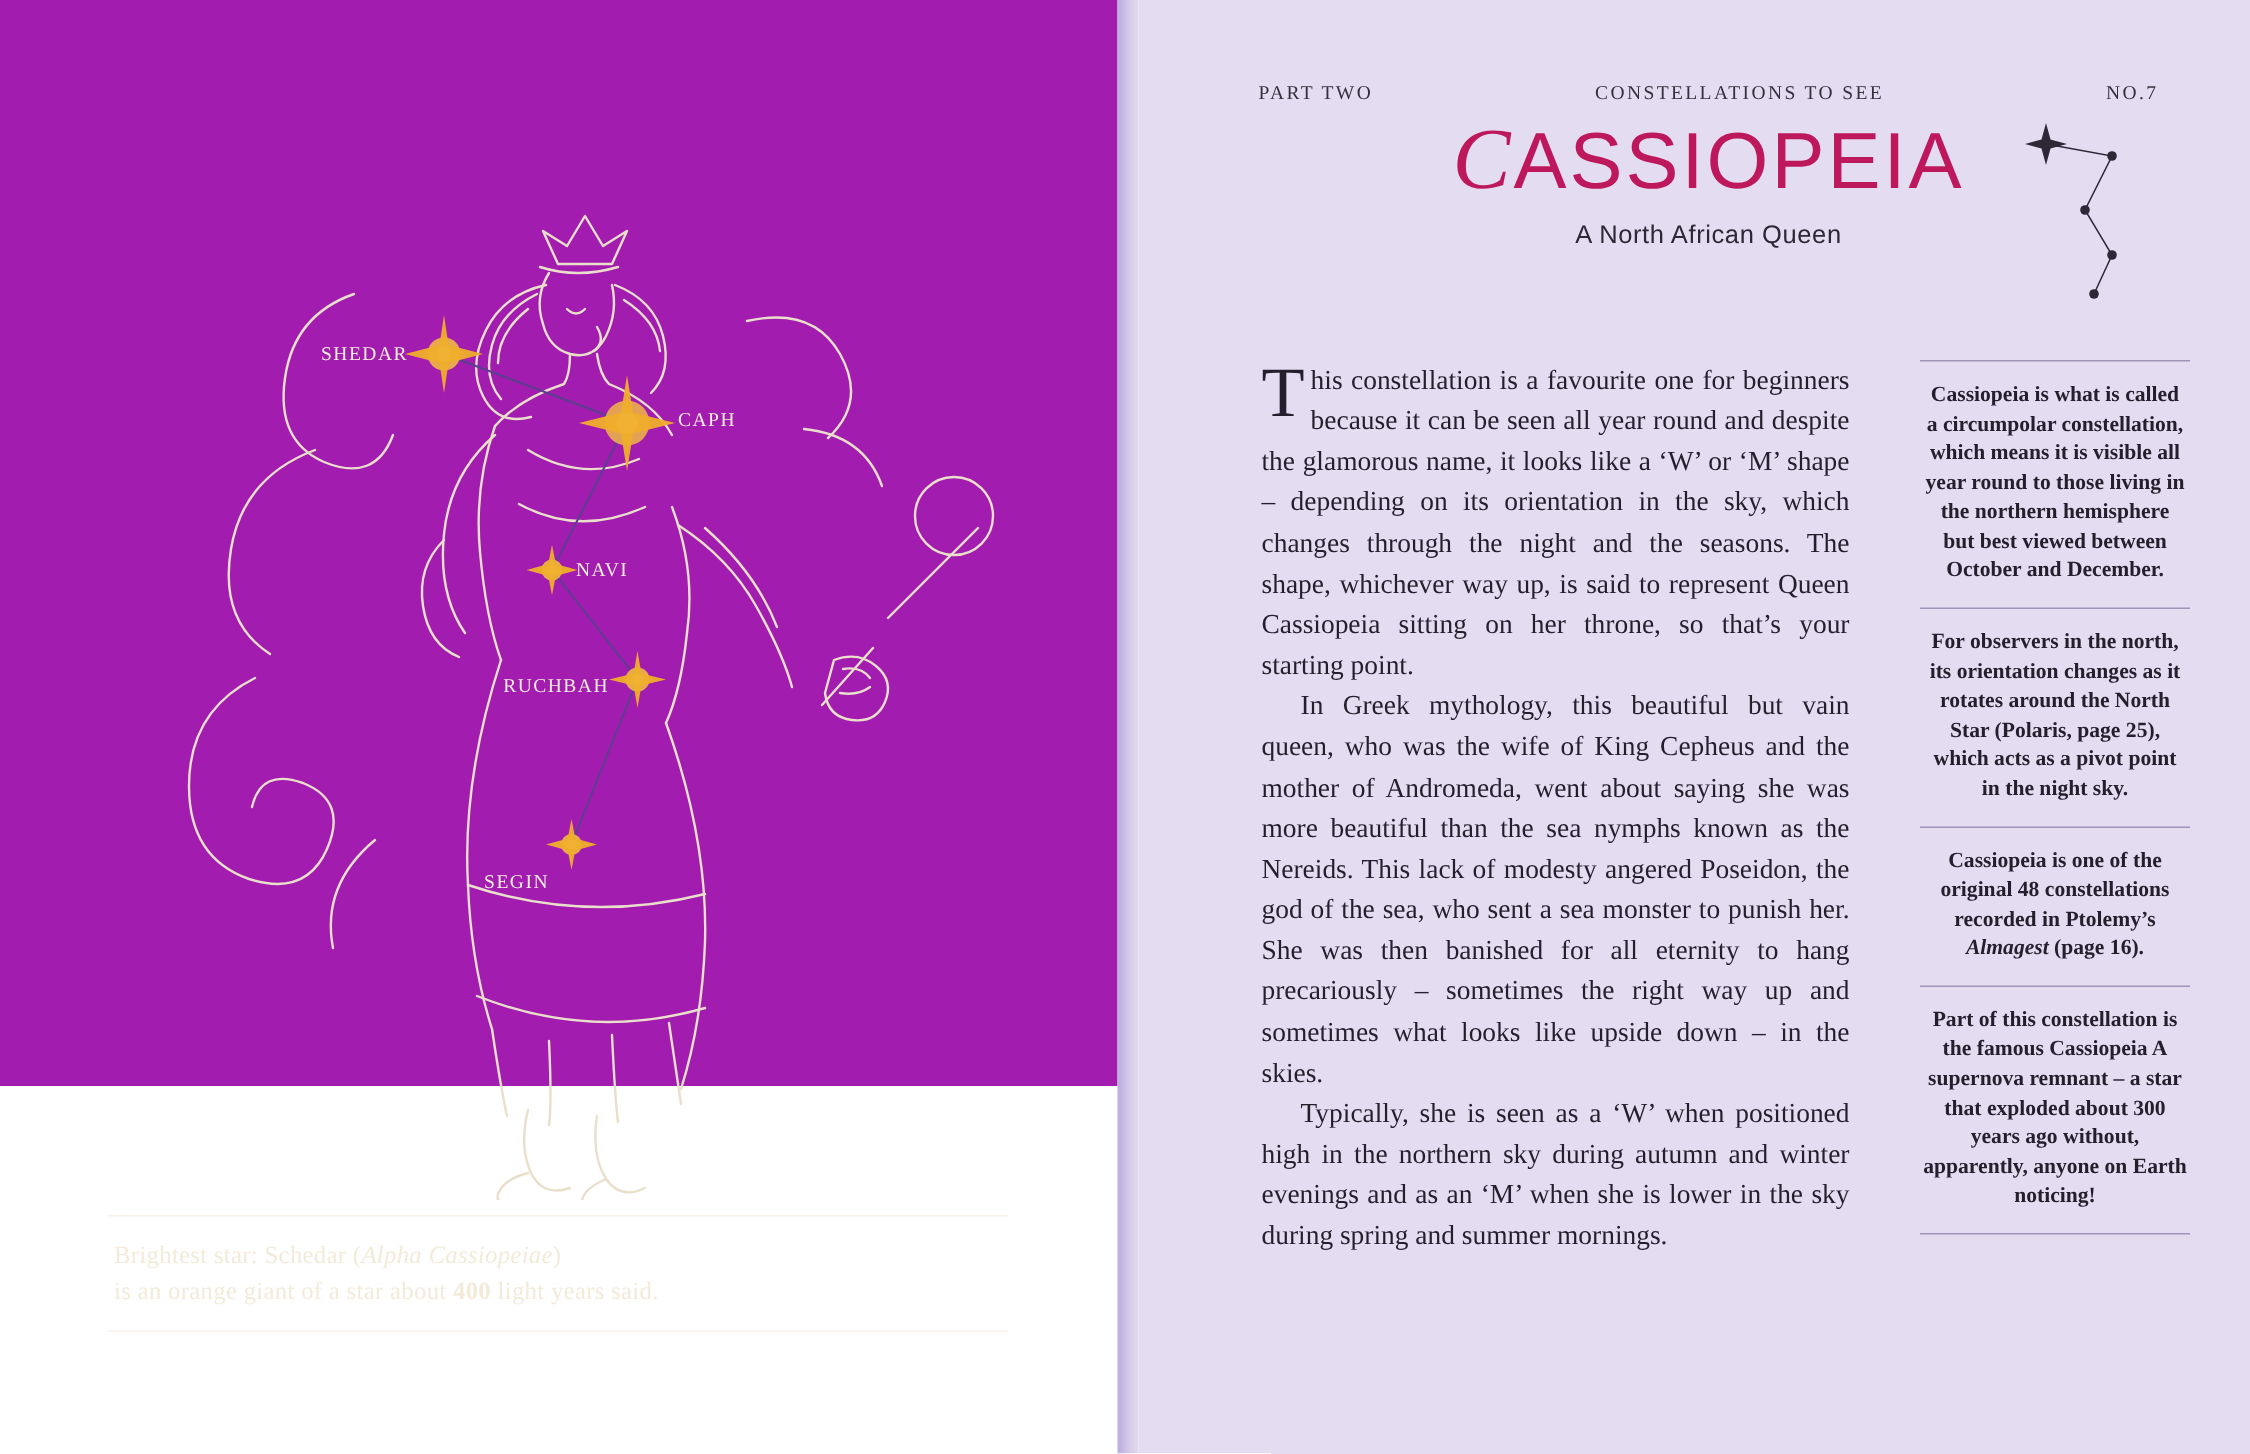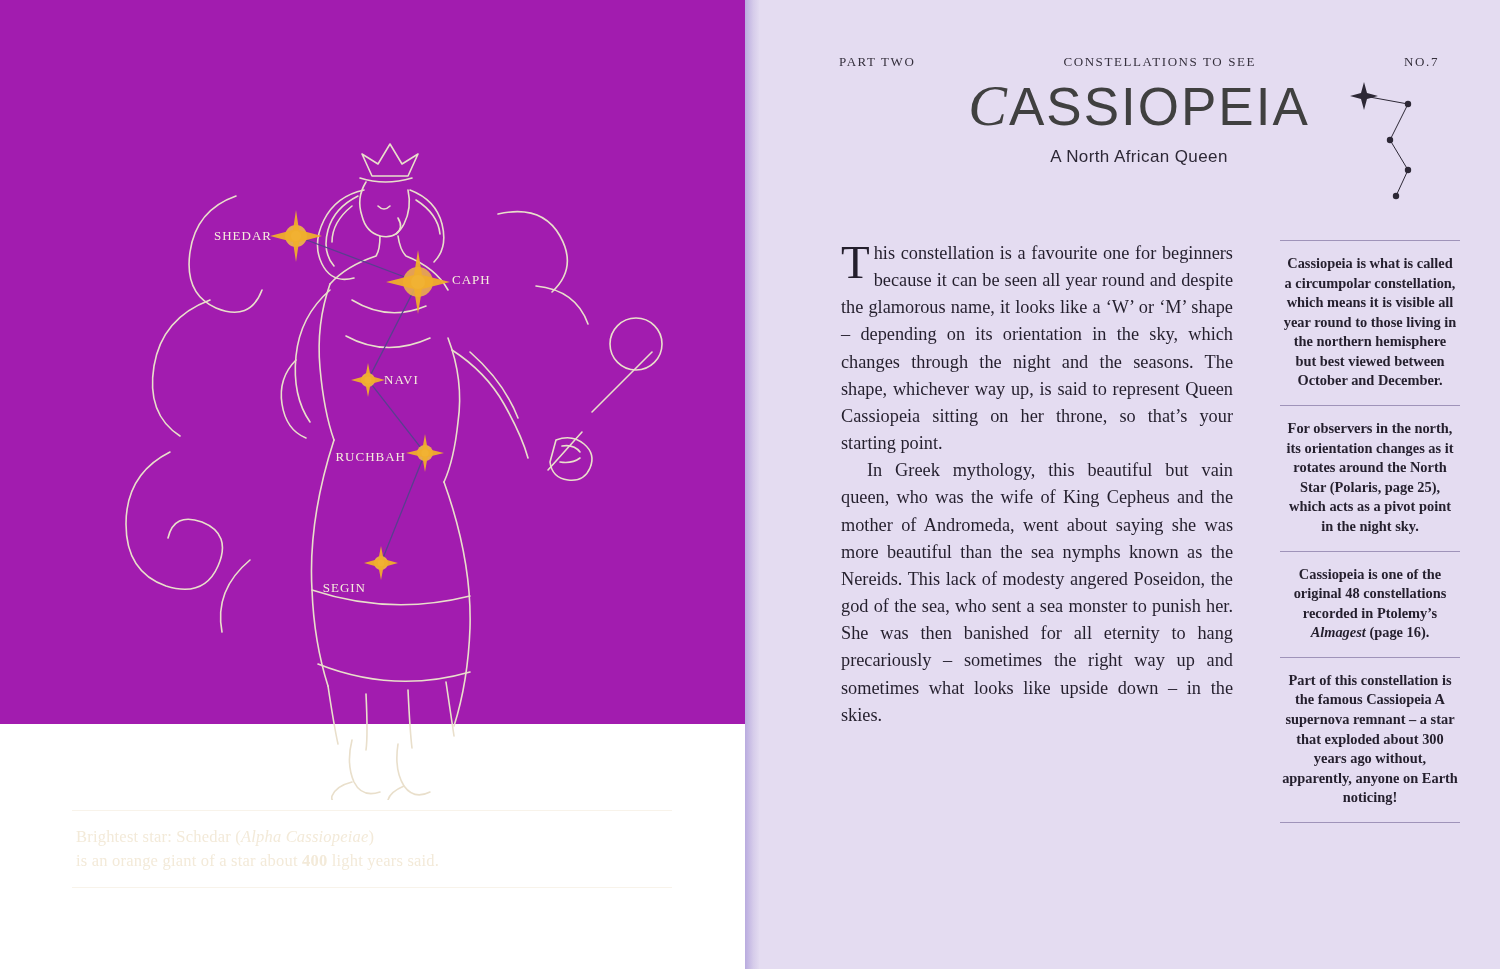--- a/index.html
+++ b/index.html
@@ -82,21 +82,21 @@
   .title-wrap {
     position: absolute;
     left: 80px; top: 76px;
     width: 600px;
     text-align: center;
   }
   .deco-title {
     font-family: "Liberation Sans", sans-serif;
     font-size: 53px;
     letter-spacing: 2px;
-    color: #404040;
+    color: #be185d;
     font-weight: 300;
     line-height: 1.05;
     margin: 0;
   }
   .deco-title .swash {
     font-family: "Liberation Serif", serif;
     font-style: italic;
     font-size: 58px;
   }
   .subtitle {
@@ -320,20 +320,21 @@
         <circle cx="62" cy="26" r="3.2"></circle>
         <circle cx="44" cy="62" r="3.2"></circle>
         <circle cx="62" cy="92" r="3.2"></circle>
         <circle cx="50" cy="118" r="3.2"></circle>
       </g>
     </svg>
 
     <div class="body-col">
       <p class="first"><span class="dropcap">T</span><span>his constellation is a favourite one for beginners because it can be seen all year round and despite the glamorous name, it looks like a ‘W’ or ‘M’ shape – depending on its orientation in the sky, which changes through the night and the seasons. The shape, whichever way up, is said to represent Queen Cassiopeia sitting on her throne, so that’s your starting point.</span></p>
       <p>In Greek mythology, this beautiful but vain queen, who was the wife of King Cepheus and the mother of Andromeda, went about saying she was more beautiful than the sea nymphs known as the Nereids. This lack of modesty angered Poseidon, the god of the sea, who sent a sea monster to punish her. She was then banished for all eternity to hang precariously – sometimes the right way up and sometimes what looks like upside down – in the skies.</p>
+      <p>Typically, she is seen as a ‘W’ when positioned high in the northern sky during autumn and winter evenings and as an ‘M’ when she is lower in the sky during spring and summer mornings.</p>
     </div>
 
     <div class="side-col">
       <div class="side-rule"></div>
       <div class="side-note">Cassiopeia is what is called a circumpolar constellation, which means it is visible all year round to those living in the northern hemisphere but best viewed between October and December.</div>
       <div class="side-rule"></div>
       <div class="side-note"><span>For observers in the north, its orientation changes as it rotates around the North Star (Polaris, page </span><b>25</b><span>), which acts as a pivot point in the night sky.</span></div>
       <div class="side-rule"></div>
       <div class="side-note"><span>Cassiopeia is one of the original 48 constellations recorded in Ptolemy’s </span><em>Almagest</em><span> (page 16).</span></div>
       <div class="side-rule"></div>

